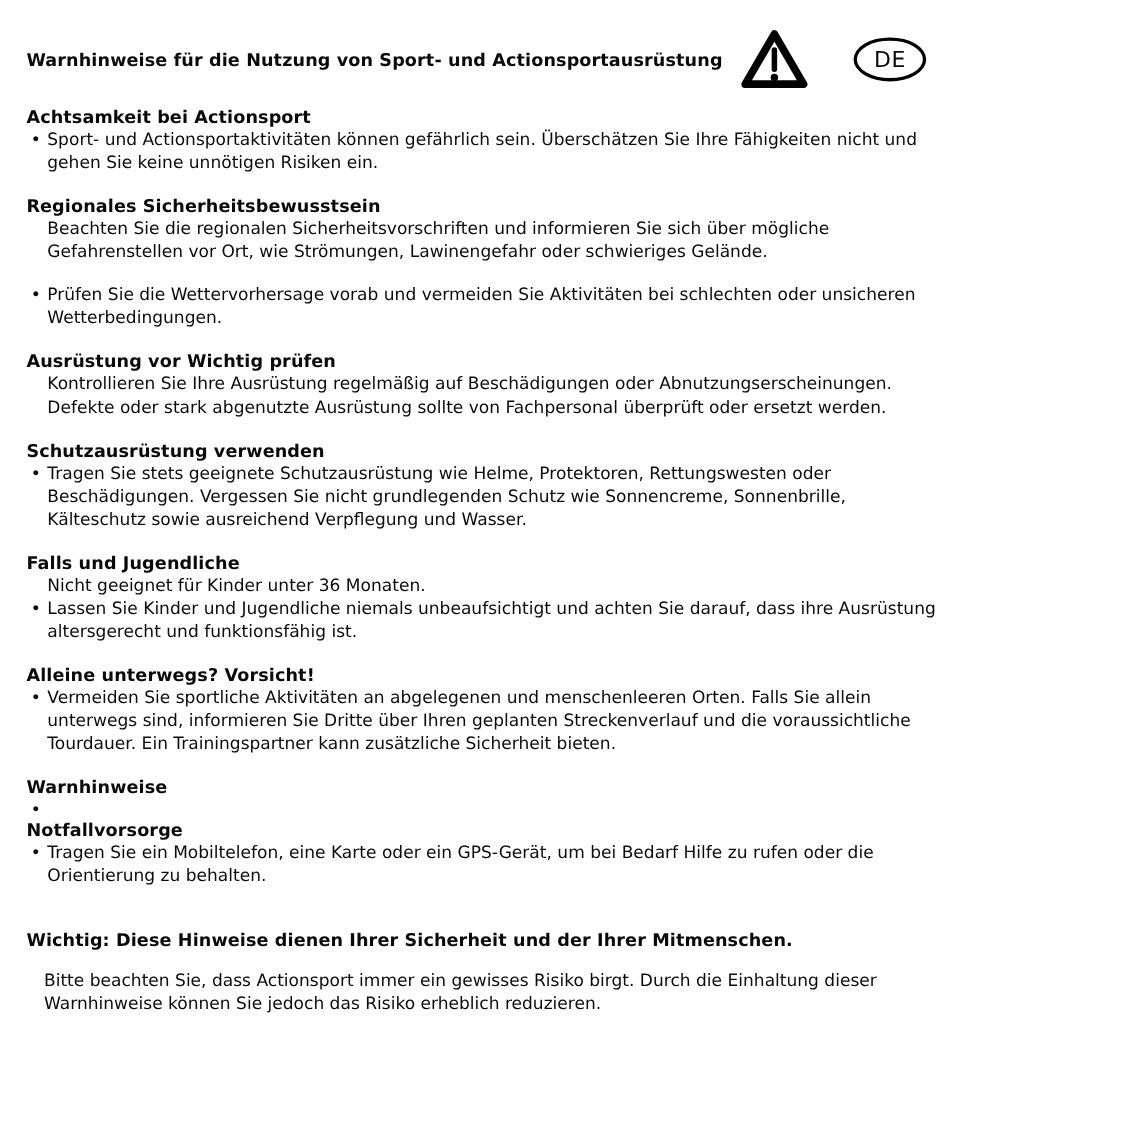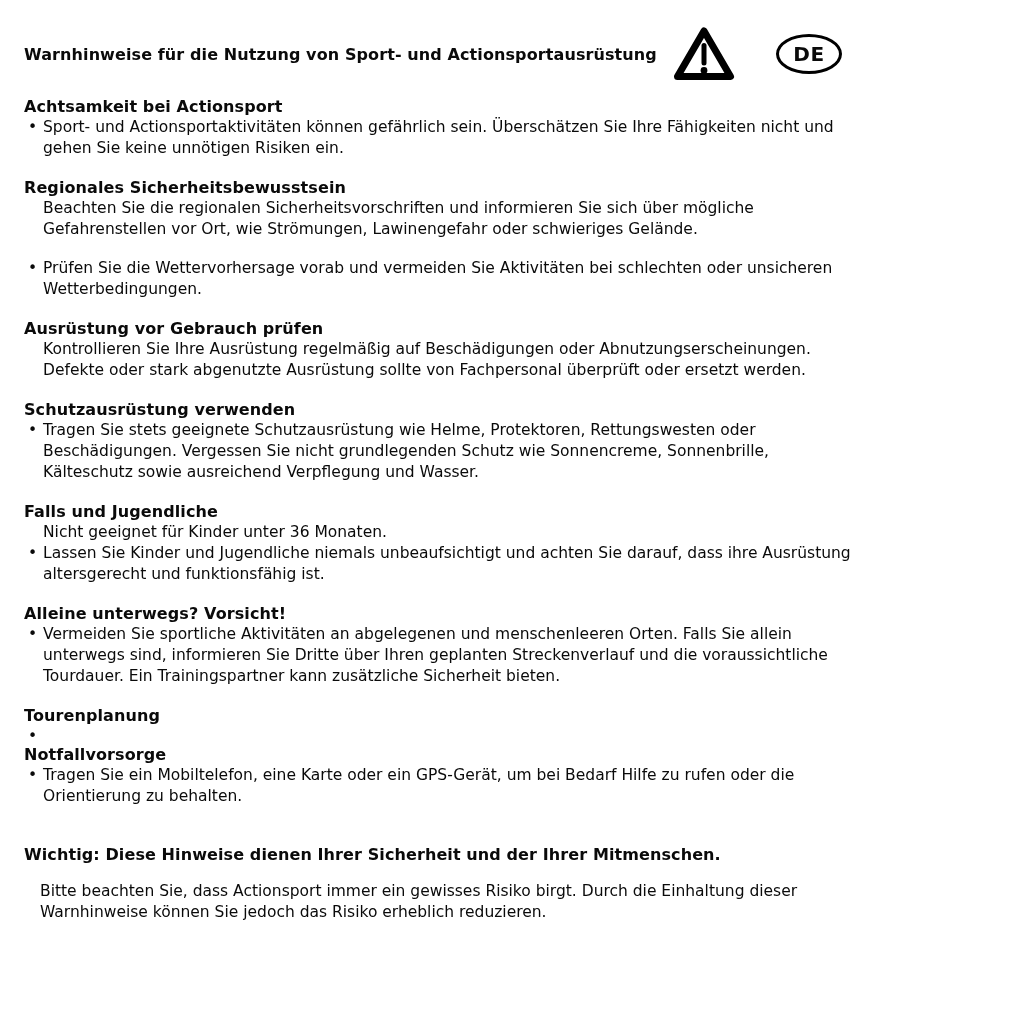--- a/index.html
+++ b/index.html
@@ -45,21 +45,21 @@
     margin-right: 14px;
     box-sizing: border-box;
     width: 66px;
     height: 40px;
     border: 3.5px solid #000;
     border-radius: 50%;
     display: flex;
     align-items: center;
     justify-content: center;
     font-size: 20px;
-    font-weight: bold;
+    font-weight: normal;
     letter-spacing: 0.5px;
     flex: 0 0 auto;
   }
   
   .sections { margin-top: 13px; }
   .section { margin-top: 18px; }
   .section:first-child { margin-top: 0; }
   .section-heading {
     margin: 0;
     font-size: 16px;
@@ -122,38 +122,38 @@
         <div class="item bullet"><span class="marker">•</span><span>Sport- und Actionsportaktivitäten können gefährlich sein. Überschätzen Sie Ihre Fähigkeiten nicht und gehen Sie keine unnötigen Risiken ein.</span></div>
       </section>
       <section class="section">
         <h2 class="section-heading">Regionales Sicherheitsbewusstsein</h2>
         <div class="item plain"><span>Beachten Sie die regionalen Sicherheitsvorschriften und informieren Sie sich über mögliche Gefahrenstellen vor Ort, wie Strömungen, Lawinengefahr oder schwieriges Gelände.</span></div>
       </section>
       <section class="section">
         <div class="item bullet"><span class="marker">•</span><span>Prüfen Sie die Wettervorhersage vorab und vermeiden Sie Aktivitäten bei schlechten oder unsicheren Wetterbedingungen.</span></div>
       </section>
       <section class="section">
-        <h2 class="section-heading">Ausrüstung vor Gebrauch prüfen</h2>
+        <h2 class="section-heading">Ausrüstung vor Wichtig prüfen</h2>
         <div class="item plain"><span>Kontrollieren Sie Ihre Ausrüstung regelmäßig auf Beschädigungen oder Abnutzungserscheinungen. Defekte oder stark abgenutzte Ausrüstung sollte von Fachpersonal überprüft oder ersetzt werden.</span></div>
       </section>
       <section class="section">
         <h2 class="section-heading">Schutzausrüstung verwenden</h2>
         <div class="item bullet"><span class="marker">•</span><span>Tragen Sie stets geeignete Schutzausrüstung wie Helme, Protektoren, Rettungswesten oder Beschädigungen. Vergessen Sie nicht grundlegenden Schutz wie Sonnencreme, Sonnenbrille, Kälteschutz sowie ausreichend Verpflegung und Wasser.</span></div>
       </section>
       <section class="section">
         <h2 class="section-heading">Falls und Jugendliche</h2>
         <div class="item plain"><span>Nicht geeignet für Kinder unter 36 Monaten.</span></div>
         <div class="item bullet"><span class="marker">•</span><span>Lassen Sie Kinder und Jugendliche niemals unbeaufsichtigt und achten Sie darauf, dass ihre Ausrüstung altersgerecht und funktionsfähig ist.</span></div>
       </section>
       <section class="section">
         <h2 class="section-heading">Alleine unterwegs? Vorsicht!</h2>
         <div class="item bullet"><span class="marker">•</span><span>Vermeiden Sie sportliche Aktivitäten an abgelegenen und menschenleeren Orten. Falls Sie allein unterwegs sind, informieren Sie Dritte über Ihren geplanten Streckenverlauf und die voraussichtliche Tourdauer. Ein Trainingspartner kann zusätzliche Sicherheit bieten.</span></div>
       </section>
       <section class="section">
-        <h2 class="section-heading">Tourenplanung</h2>
+        <h2 class="section-heading">Warnhinweise</h2>
         <div class="item bullet"><span class="marker">•</span></div>
       </section>
       <section class="section">
         <h2 class="section-heading">Notfallvorsorge</h2>
         <div class="item bullet"><span class="marker">•</span><span>Tragen Sie ein Mobiltelefon, eine Karte oder ein GPS-Gerät, um bei Bedarf Hilfe zu rufen oder die Orientierung zu behalten.</span></div>
       </section>
     </main>
 
   <footer class="footer">
     <p class="footer-heading">Wichtig: Diese Hinweise dienen Ihrer Sicherheit und der Ihrer Mitmenschen.</p>

